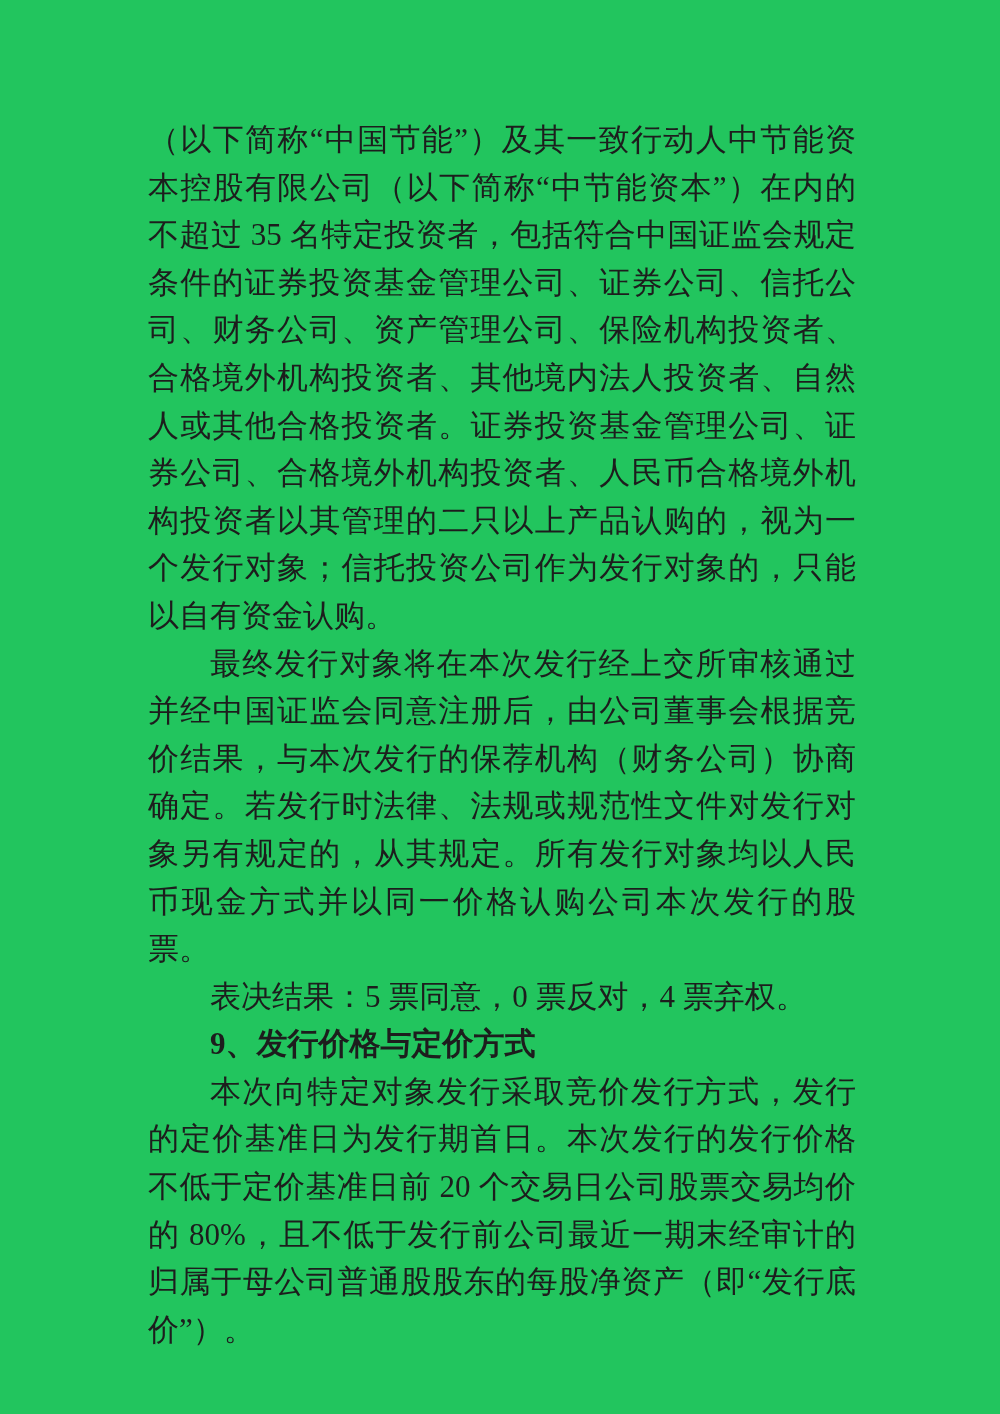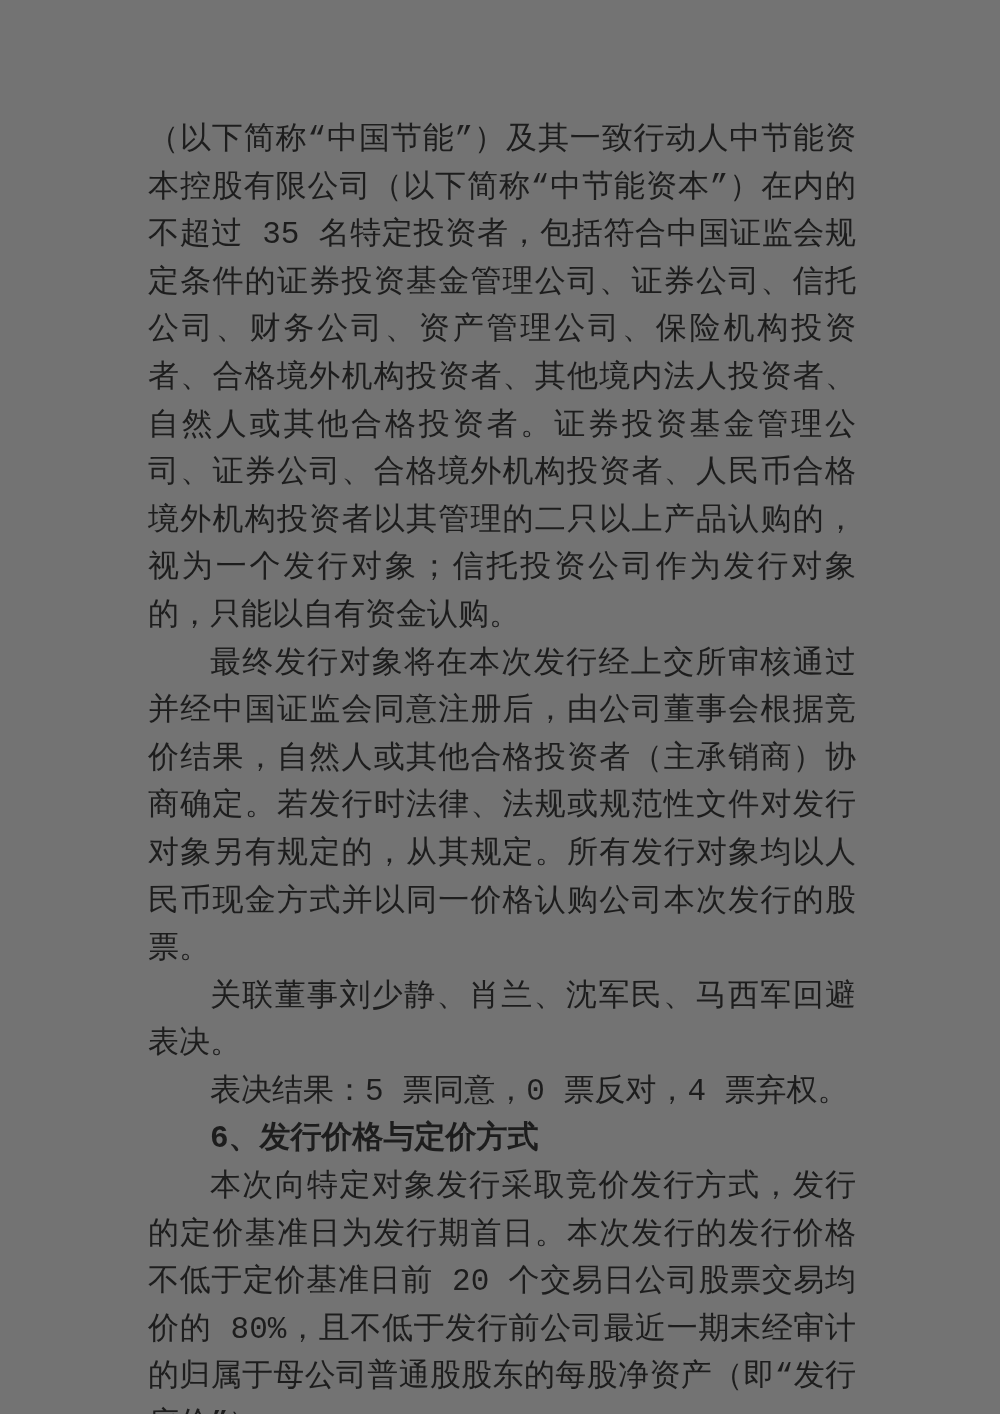--- a/index.html
+++ b/index.html
@@ -5,23 +5,23 @@
   html, body {
     margin: 0;
     padding: 0;
     background: #e8e8e8;
   }
   .page {
     position: relative;
     width: 1000px;
     height: 1414px;
     margin: 0 auto;
-    background: #737373;
+    background: #22c55e;
     color: #1d1d1d;
-    font-family: Liberation Mono, monospace;
+    font-family: Liberation Serif, serif;
     overflow: hidden;
   }
   .content {
     position: absolute;
     left: 148px;
     top: 116px;
     width: 708px;
     font-size: 31px;
     line-height: 47.6px;
     text-align: justify;
@@ -36,20 +36,19 @@
   p.heading {
     font-weight: bold;
   }
 </style>
 </head>
 <body>
 
 <div class="page">
   <div class="content">
     <p class="body">（以下简称“中国节能”）及其一致行动人中节能资本控股有限公司（以下简称“中节能资本”）在内的不超过 35 名特定投资者，包括符合中国证监会规定条件的证券投资基金管理公司、证券公司、信托公司、财务公司、资产管理公司、保险机构投资者、合格境外机构投资者、其他境内法人投资者、自然人或其他合格投资者。证券投资基金管理公司、证券公司、合格境外机构投资者、人民币合格境外机构投资者以其管理的二只以上产品认购的，视为一个发行对象；信托投资公司作为发行对象的，只能以自有资金认购。</p>
-    <p class="indent">最终发行对象将在本次发行经上交所审核通过并经中国证监会同意注册后，由公司董事会根据竞价结果，自然人或其他合格投资者（主承销商）协商确定。若发行时法律、法规或规范性文件对发行对象另有规定的，从其规定。所有发行对象均以人民币现金方式并以同一价格认购公司本次发行的股票。</p>
-    <p class="indent">关联董事刘少静、肖兰、沈军民、马西军回避表决。</p>
+    <p class="indent">最终发行对象将在本次发行经上交所审核通过并经中国证监会同意注册后，由公司董事会根据竞价结果，与本次发行的保荐机构（财务公司）协商确定。若发行时法律、法规或规范性文件对发行对象另有规定的，从其规定。所有发行对象均以人民币现金方式并以同一价格认购公司本次发行的股票。</p>
     <p class="indent">表决结果：5 票同意，0 票反对，4 票弃权。</p>
-    <p class="indent heading">6、发行价格与定价方式</p>
+    <p class="indent heading">9、发行价格与定价方式</p>
     <p class="indent">本次向特定对象发行采取竞价发行方式，发行的定价基准日为发行期首日。本次发行的发行价格不低于定价基准日前 20 个交易日公司股票交易均价的 80%，且不低于发行前公司最近一期末经审计的归属于母公司普通股股东的每股净资产（即“发行底价”）。</p>
 
   </div>
 </div>
 
 </body></html>

